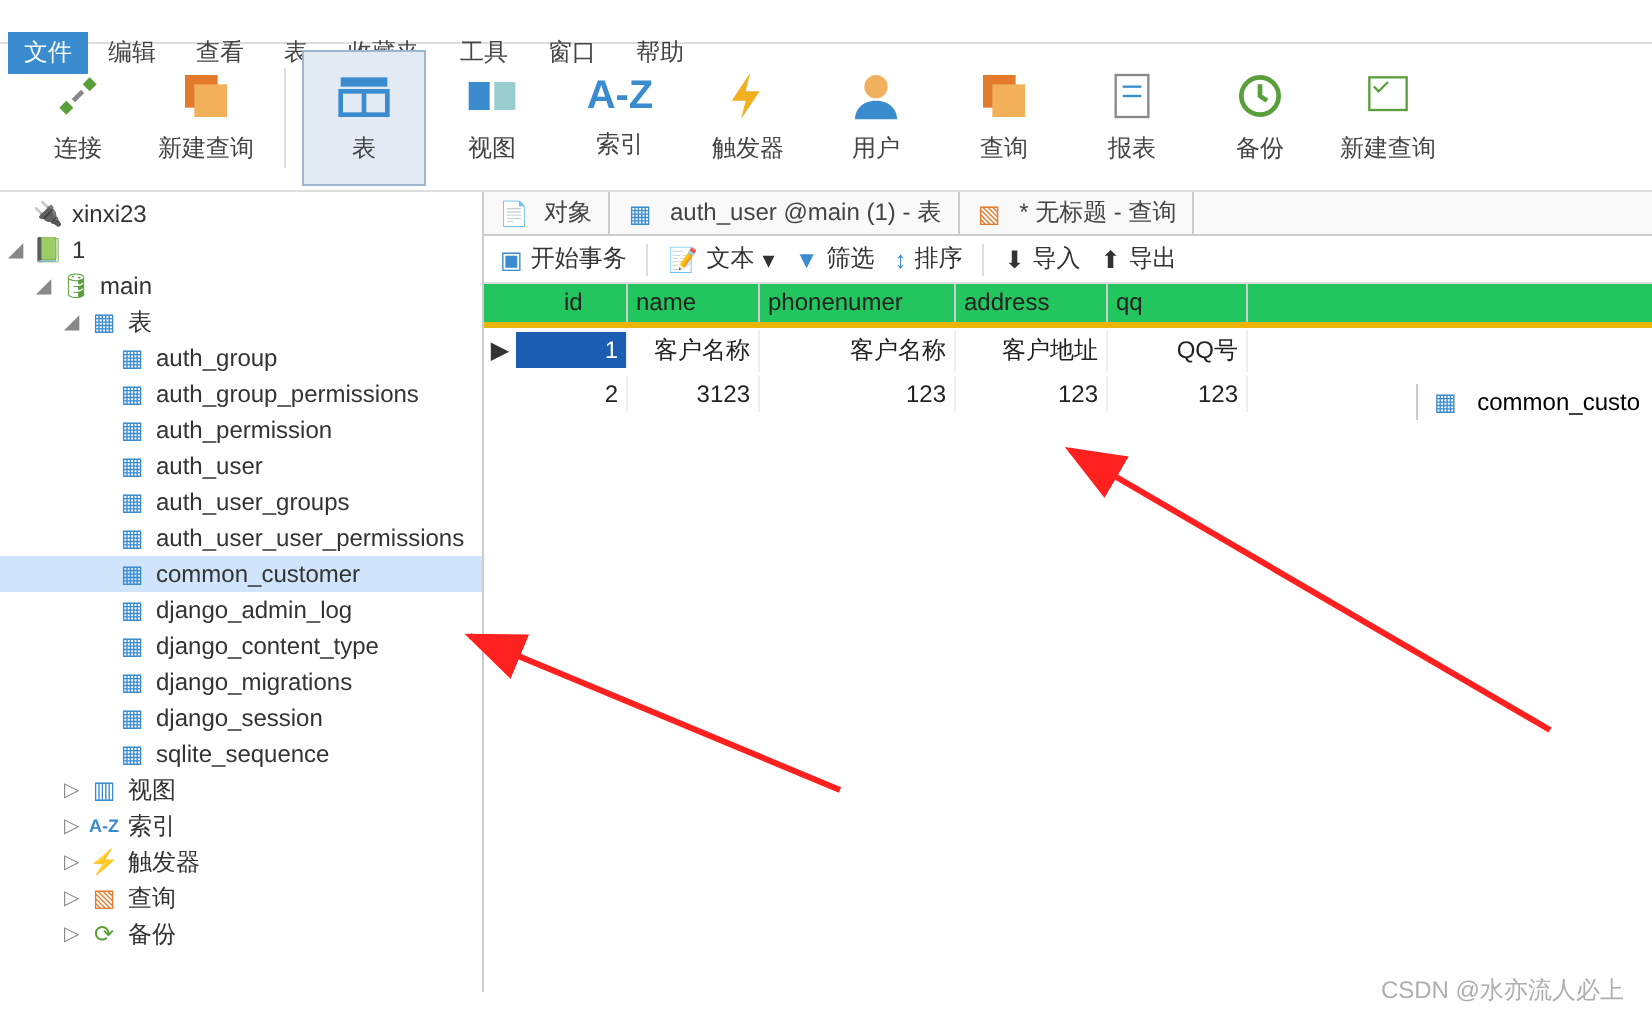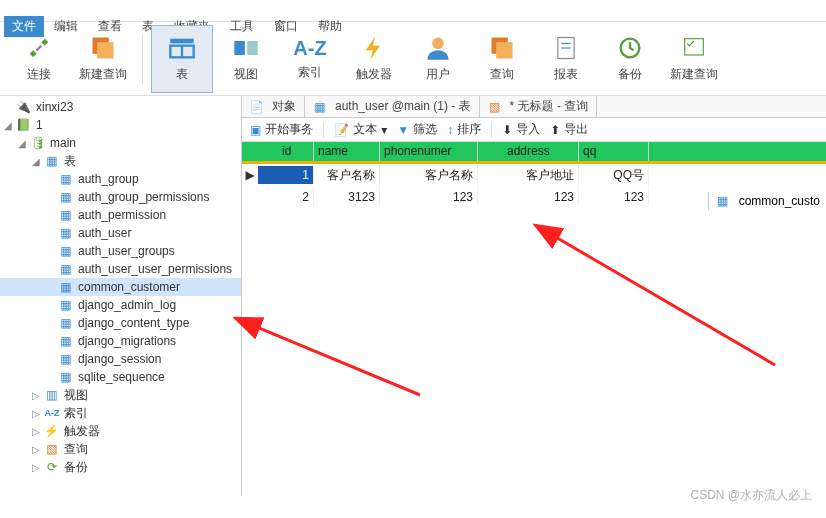--- a/index.html
+++ b/index.html
@@ -28,21 +28,21 @@
 .indent3 { padding-left:46px; }
 .content { flex:1; position:relative; background:#fff; }
 .toolbar2 { display:flex; align-items:center; height:24px; border-bottom:1px solid #ddd; background:#fff; gap:10px; padding:0 8px; color:#333; }
 .toolbar2 .btn { display:flex; align-items:center; gap:4px; cursor:pointer; }
 .grid { position:relative; }
 .grid-head { display:flex; background:#22c55e; height:22px; border-bottom:3px solid #eab308; }
 .gh { border-right:1px solid #ccc; padding:2px 4px; color:#222; }
 .col-id { width:56px; padding-left:24px; }
 .col-name { width:66px; }
 .col-phone { width:98px; }
-.col-addr { width:76px;margin-left:25px; }
+.col-addr { width:76px; }
 .col-qq { width:70px; }
 .grid-row { display:flex; height:22px; align-items:center; }
 .gc { border-right:1px solid #eee; padding:2px 4px; color:#222;text-align:right; }
 .rowmarker { width:16px; display:flex; align-items:center; justify-content:center; color:#333; }
 .grid-row.sel .gc.col-id { background:#1a5db3; color:#fff; }
 .watermark { position:absolute; right:14px; bottom:14px; color:rgba(120,120,120,0.6); font-size:12px; }
 
 .arrow { position:absolute; pointer-events:none; }
 </style>
 </head>

